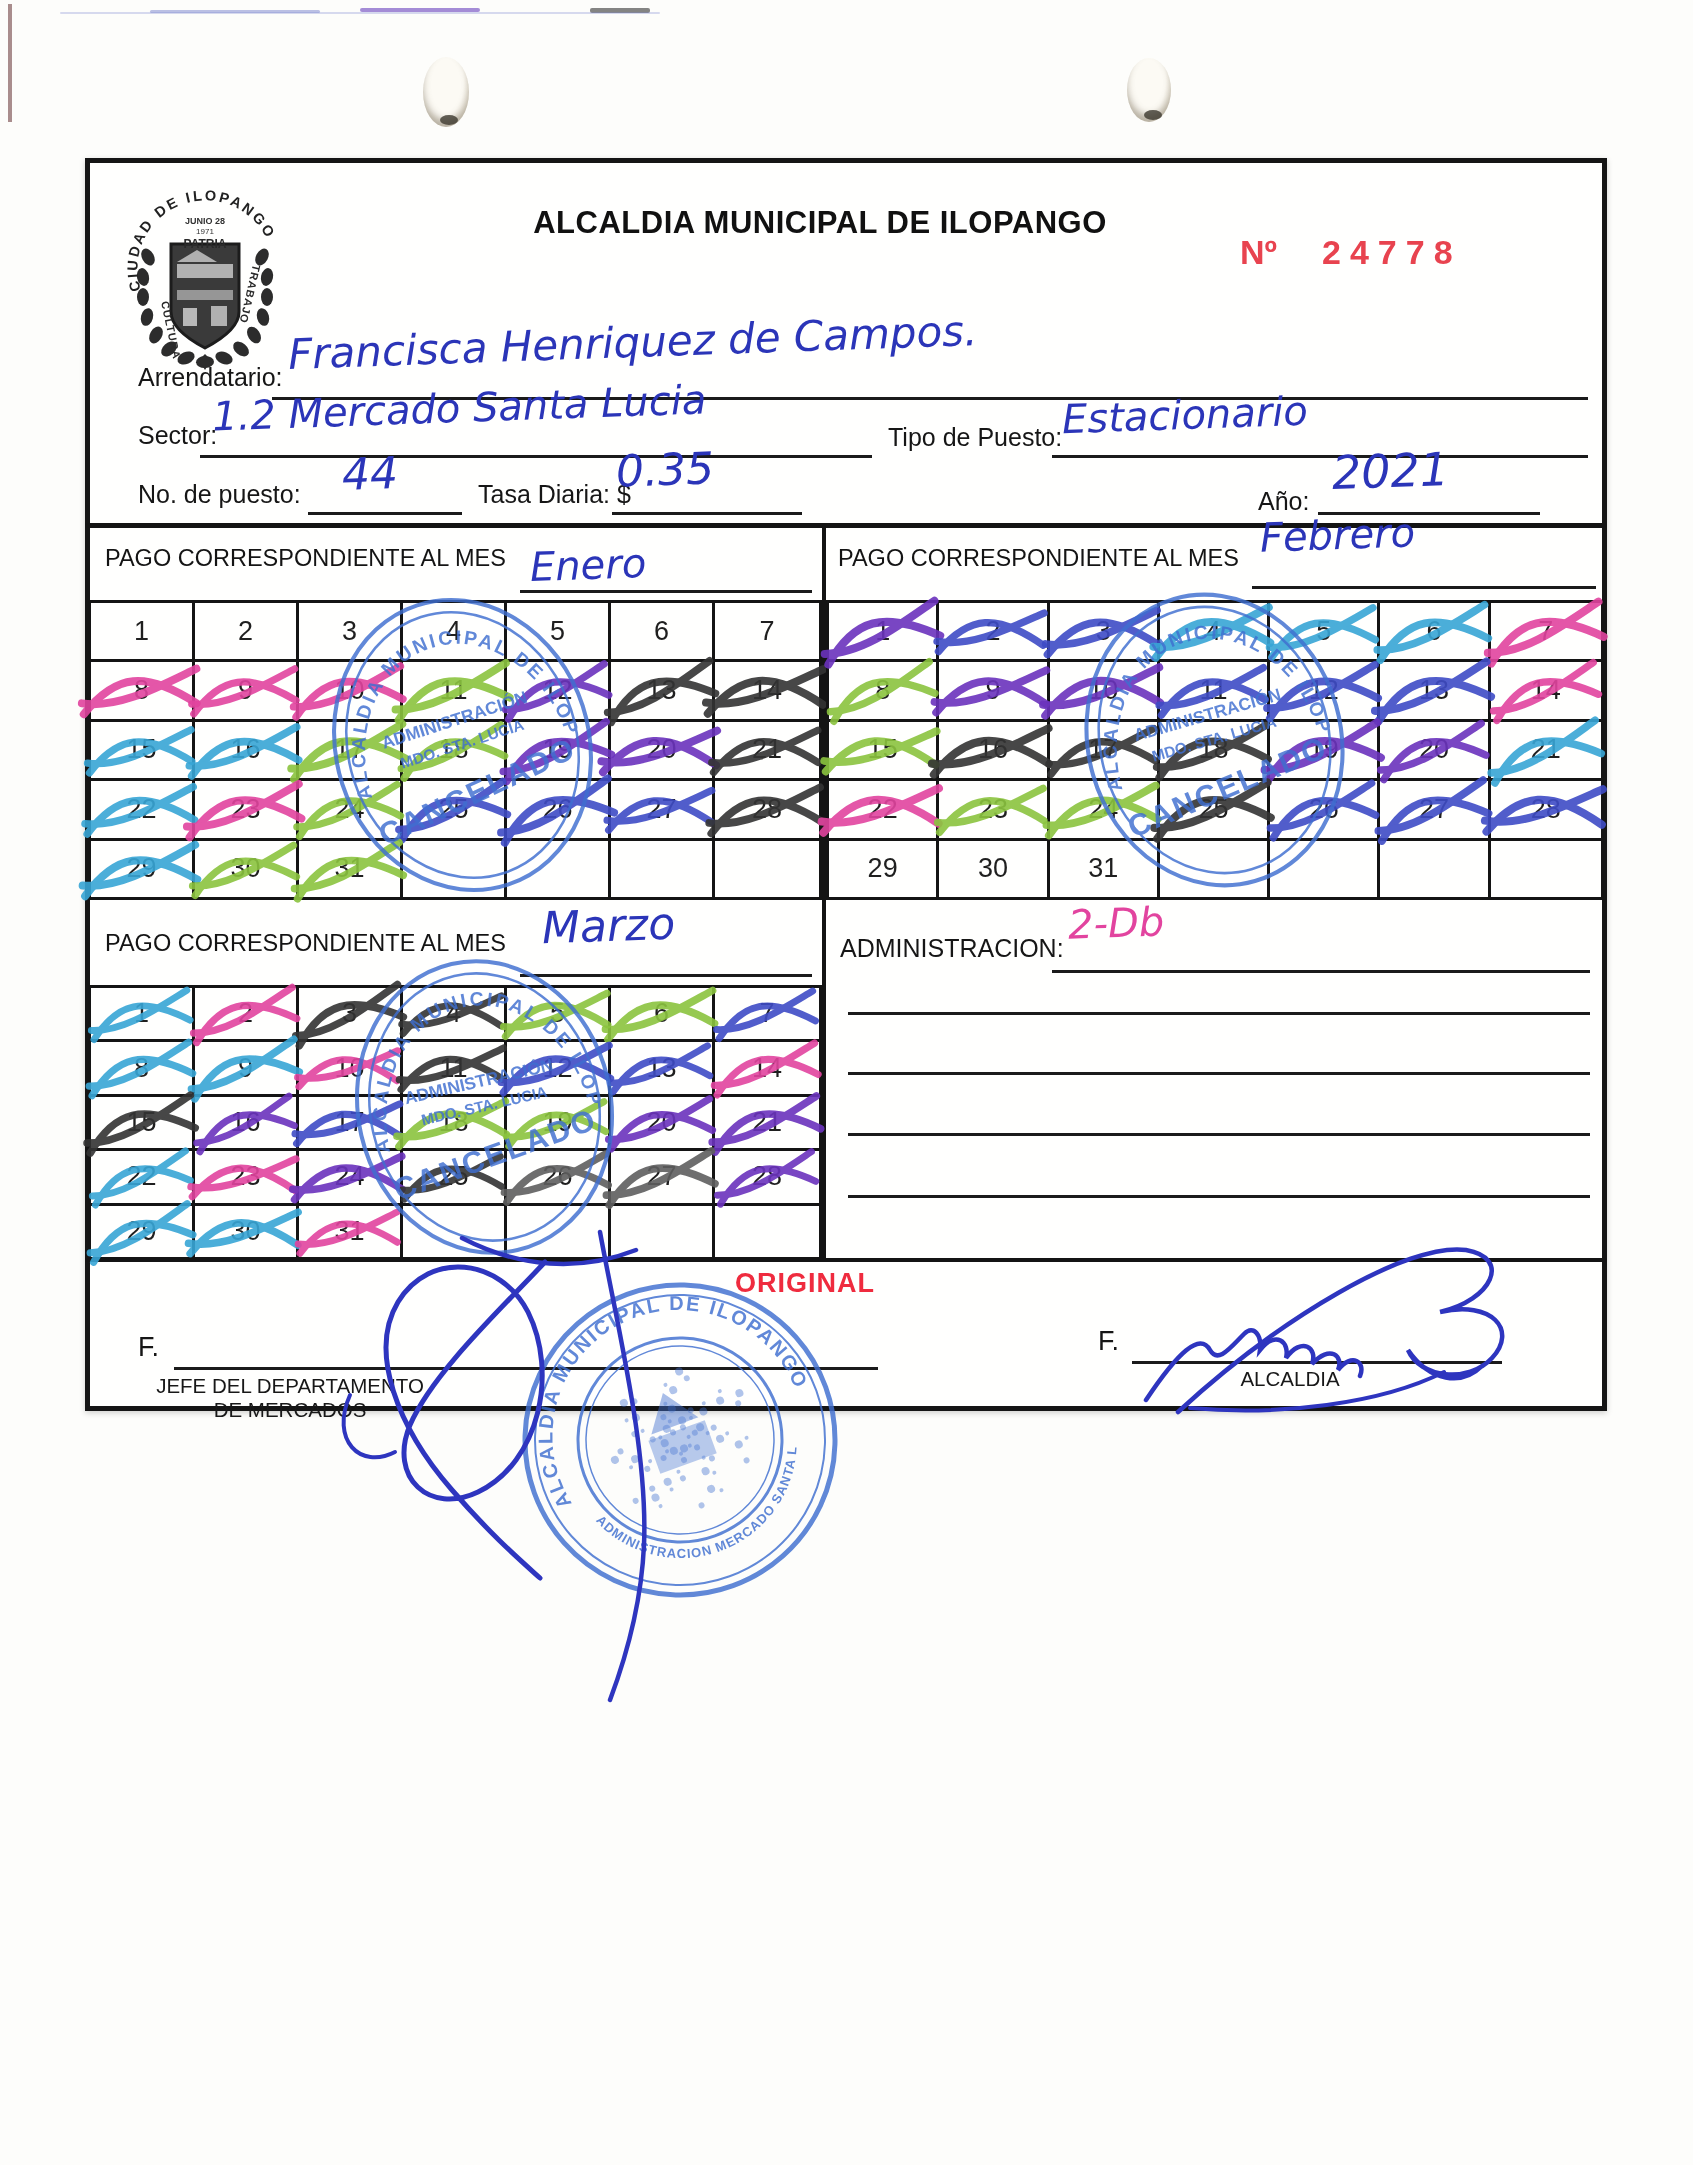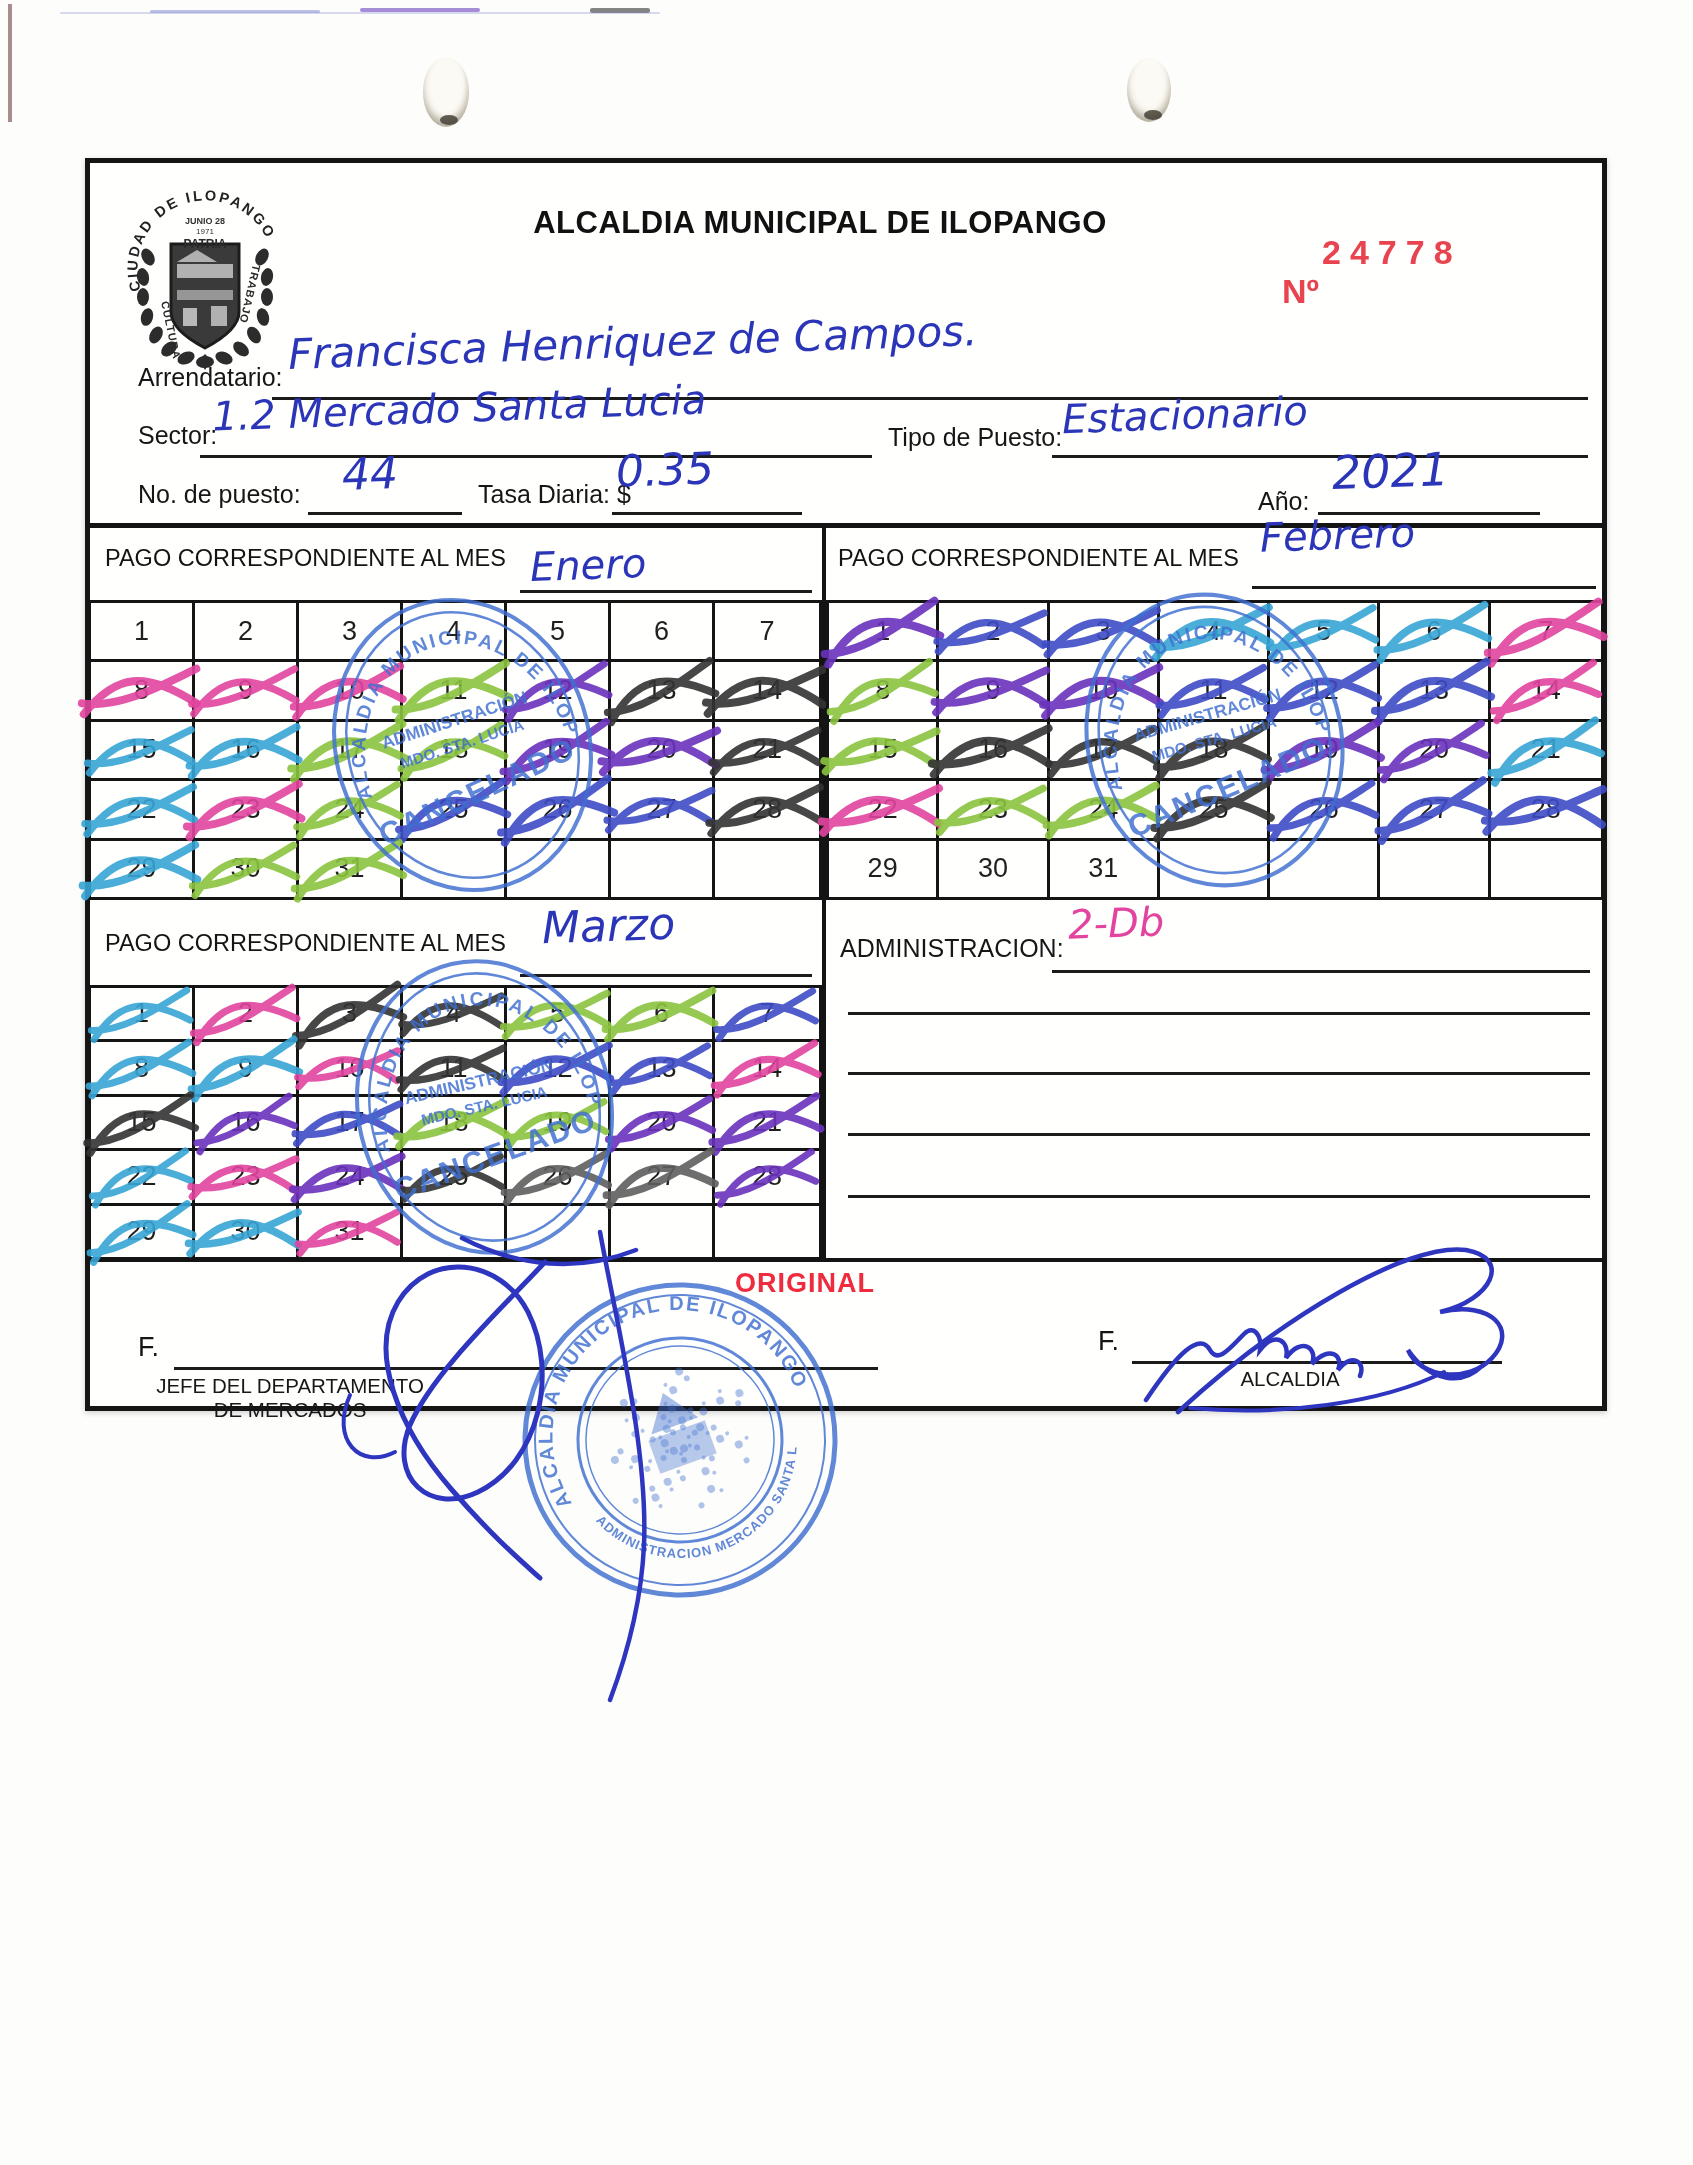--- a/index.html
+++ b/index.html
@@ -100,21 +100,21 @@
       <textPath href="#sealArc">CIUDAD DE ILOPANGO</textPath>
     </text>
     <text x="102" y="52" text-anchor="middle" font-size="9" font-weight="bold" fill="#333">JUNIO 28</text>
     <text x="102" y="62" text-anchor="middle" font-size="8" fill="#333">1971</text>
     <text x="102" y="76" text-anchor="middle" font-size="12" font-weight="bold" fill="#2a2a2a">PATRIA</text>
     <text x="58" y="130" font-size="11" font-weight="bold" fill="#2a2a2a" transform="rotate(78 58 130)" letter-spacing="1">CULTURA</text>
     <text x="150" y="92" font-size="11" font-weight="bold" fill="#2a2a2a" transform="rotate(103 150 92)" letter-spacing="1">TRABAJO</text>
   </svg>
 
   <div class="title t1">ALCALDIA MUNICIPAL DE ILOPANGO</div>
-  <span class="docnum" style="left:1282px;margin-top:39px;">Nº</span>
+  <span class="docnum" style="left:1240px;">Nº</span>
   <span class="docnum" style="left:1322px;letter-spacing:9px;">24778</span>
 
   <span class="lab" style="left:138px;top:363px;">Arrendatario:</span>
   <div class="wline" style="left:272px;top:397px;width:1316px;"></div>
   <span class="hw" style="left:288px;top:318px;font-size:42px;">Francisca Henriquez de Campos.</span>
 
   <span class="lab" style="left:138px;top:421px;">Sector:</span>
   <div class="wline" style="left:200px;top:455px;width:672px;"></div>
   <span class="hw" style="left:212px;top:385px;font-size:40px;">1.2 Mercado Santa Lucia</span>
 

